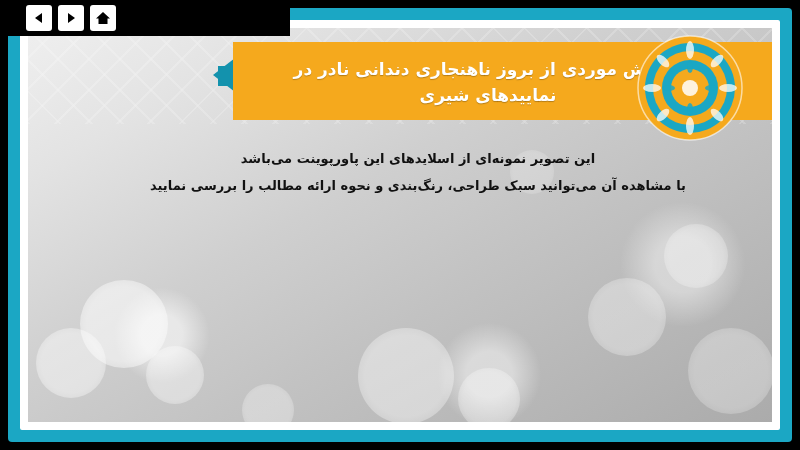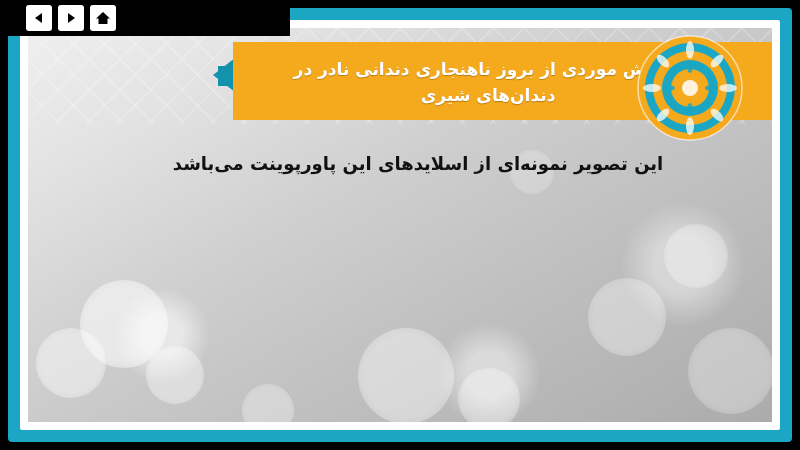--- a/index.html
+++ b/index.html
@@ -133,21 +133,21 @@
   }
 
   
   .body-text {
     position: absolute;
     left: 40px; top: 118px;
     width: 700px;
     direction: rtl;
     text-align: center;
     color: #111111;
-    font-size: 18px;
+    font-size: 13px;
     line-height: 2.05;
     font-weight: bold;
   }
   .body-line { display: block; white-space: nowrap; }
 </style>
 </head>
 <body>
 
 <div id="slide">
 
@@ -167,21 +167,21 @@
     <div class="bokeh" style="left:660px; top:300px; width:86px; height:86px; background:radial-gradient(circle, rgba(255,255,255,.30) 0 60%, rgba(255,255,255,.05) 100%);"></div>
     <div class="bokeh" style="left:214px; top:356px; width:52px; height:52px; background:radial-gradient(circle, rgba(255,255,255,.32) 0 60%, rgba(255,255,255,.05) 100%);"></div>
     <div class="bokeh" style="left:482px; top:122px; width:44px; height:44px; background:radial-gradient(circle, rgba(255,255,255,.22) 0 60%, rgba(255,255,255,.04) 100%);"></div>
 
     <div class="ribbon-tail2"></div>
     <div class="ribbon-tail"></div>
 
     <div class="ribbon"></div>
     <div class="ribbon-text">
       <span>گزارش موردی از بروز ناهنجاری دندانی نادر در</span>
-      <span>دندان‌های شیری</span>
+      <span>نمایید‌های شیری</span>
     </div>
 
     <div class="medallion">
       <svg viewBox="0 0 108 108" width="108" height="108" aria-hidden="true">
         <g>
           <circle cx="54" cy="54" r="52" fill="#f5a91d"></circle>
           <g fill="#1ba7c4">
             <circle cx="54" cy="54" r="45"></circle>
           </g>
           <g fill="#f5a91d">
@@ -213,20 +213,21 @@
             <ellipse cx="33" cy="54" rx="6" ry="3"></ellipse>
             <ellipse cx="75" cy="54" rx="6" ry="3"></ellipse>
           </g>
           <circle cx="54" cy="54" r="52" fill="none" stroke="#ffffff" stroke-width="1.5" opacity=".6"></circle>
         </g>
       </svg>
     </div>
 
     <div class="body-text">
       <span class="body-line">این تصویر نمونه‌ای از اسلایدهای این پاورپوینت می‌باشد</span>
+      <span class="body-line">با مشاهده آن می‌توانید سبک طراحی، رنگ‌بندی و نحوه ارائه مطالب را بررسی نمایید</span>
     </div>
   </div>
 
   <div class="nav-bar">
     <div class="nav-btn">
       <span>
         <svg width="14" height="14" viewBox="0 0 14 14">
             <polygon points="10,2 10,12 3,7" fill="#000"></polygon>
           </svg>
       </span>

